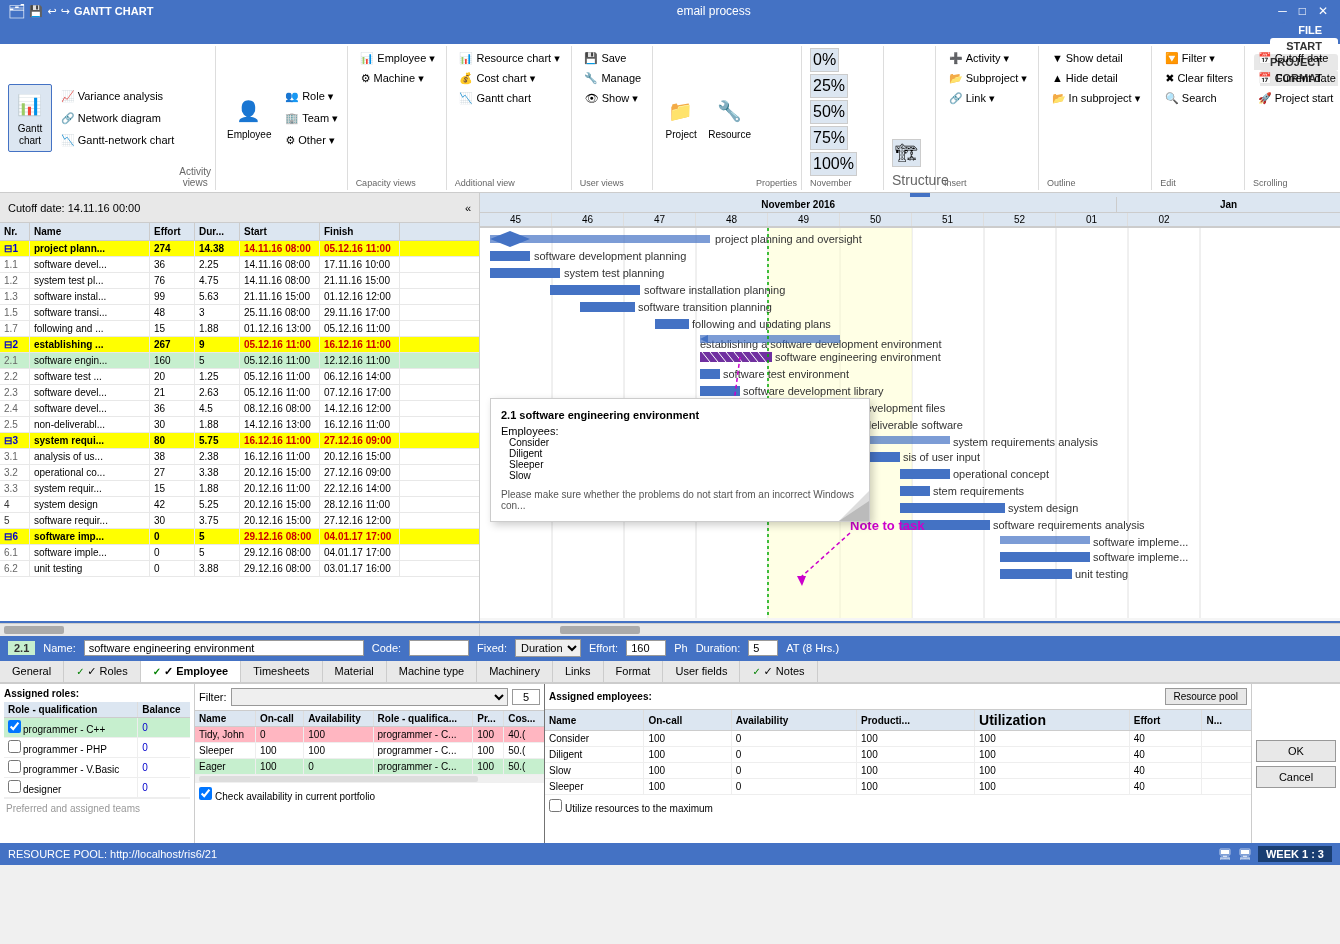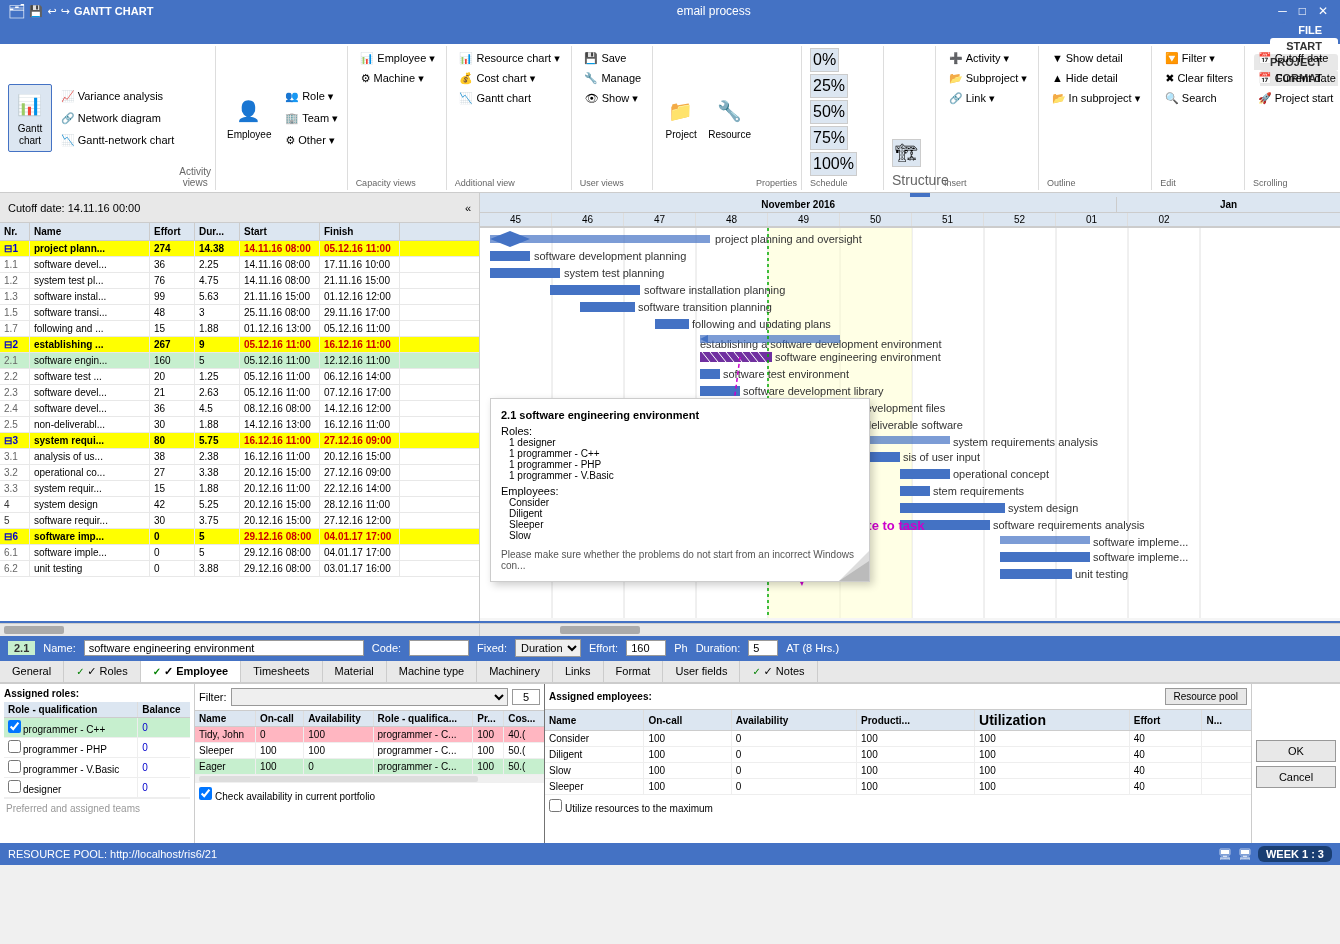--- a/index.html
+++ b/index.html
@@ -197,21 +197,21 @@
   </div>
 
   <div style="display:flex;flex-direction:column;border-right:1px solid #ddd;padding:2px 6px;min-width:80px;justify-content:flex-end;">
     <div style="display:flex;gap:2px;flex-wrap:wrap;">
       <div style="background:#dce6f1;border:1px solid #ccc;padding:2px;font-size:16px;cursor:pointer;">0%</div>
       <div style="background:#dce6f1;border:1px solid #ccc;padding:2px;font-size:16px;cursor:pointer;">25%</div>
       <div style="background:#dce6f1;border:1px solid #ccc;padding:2px;font-size:16px;cursor:pointer;">50%</div>
       <div style="background:#dce6f1;border:1px solid #ccc;padding:2px;font-size:16px;cursor:pointer;">75%</div>
       <div style="background:#dce6f1;border:1px solid #ccc;padding:2px;font-size:16px;cursor:pointer;">100%</div>
     </div>
-    <div style="font-size:9px;color:#666;margin-top:2px;">Schedule</div>
+    <div style="font-size:9px;color:#666;margin-top:2px;">November</div>
   </div>
 
   <div style="display:flex;flex-direction:column;border-right:1px solid #ddd;padding:2px 6px;min-width:50px;justify-content:flex-end;">
     <div style="display:flex;gap:2px;">
       <div style="background:#dce6f1;border:1px solid #ccc;padding:2px;font-size:18px;cursor:pointer;">🏗</div>
     </div>
     <div style="font-size:14px;color:#666;margin-top:5px;">Structure</div>
   </div>
 
   <div style="display:flex;flex-direction:column;border-right:1px solid #ddd;padding:2px 6px;justify-content:center;">
@@ -609,27 +609,20 @@
 
         <line x1="288" y1="0" x2="288" y2="390" stroke="#00aa00" stroke-width="1.5" stroke-dasharray="3,3"></line>
 
         <line x1="260" y1="129" x2="240" y2="280" stroke="#cc00cc" stroke-width="1.5" stroke-dasharray="4,3"></line>
         <polygon points="237,278 241,288 245,278" fill="#cc00cc"></polygon>
       </svg>
 
       
       <div class="tooltip-overlay" style="top:170px;left:10px;width:380px;background:white;border:1px solid #ccc;padding:10px;box-shadow:3px 3px 8px rgba(0,0,0,0.2);">
         <div class="tooltip-title">2.1 software engineering environment</div>
-        <div class="tooltip-section">
-          <div style="margin-top:4px;">Roles:</div>
-          <div style="margin-left:8px;font-size:10px;">1 designer</div>
-          <div style="margin-left:8px;font-size:10px;">1 programmer - C++</div>
-          <div style="margin-left:8px;font-size:10px;">1 programmer - PHP</div>
-          <div style="margin-left:8px;font-size:10px;">1 programmer - V.Basic</div>
-        </div>
         <div class="tooltip-section">
           <div style="margin-top:4px;">Employees:</div>
           <div style="margin-left:8px;font-size:10px;">Consider</div>
           <div style="margin-left:8px;font-size:10px;">Diligent</div>
           <div style="margin-left:8px;font-size:10px;">Sleeper</div>
           <div style="margin-left:8px;font-size:10px;">Slow</div>
         </div>
         <div style="margin-top:8px;font-size:10px;color:#555;">Please make sure whether the problems do not start from an incorrect Windows con...</div>
 
         <div style="position:absolute;bottom:0;right:0;width:30px;height:30px;">
@@ -853,15 +846,15 @@
     <button class="ok-btn">Cancel</button>
   </div>
 </div>
 
 <div class="status-bar">
   <span>RESOURCE POOL: http://localhost/ris6/21</span>
   <div style="display:flex;align-items:center;gap:6px;">
 
     <span style="cursor:pointer;">🖥</span>
     <span style="cursor:pointer;">🖥</span>
-    <span style="background:#1a3e72;padding:2px 8px;font-weight:bold;border-radius:6px;">WEEK 1 : 3</span>
+    <span style="background:#1a3e72;padding:2px 8px;font-weight:bold;">WEEK 1 : 3</span>
   </div>
 </div>
 
 </body></html>

